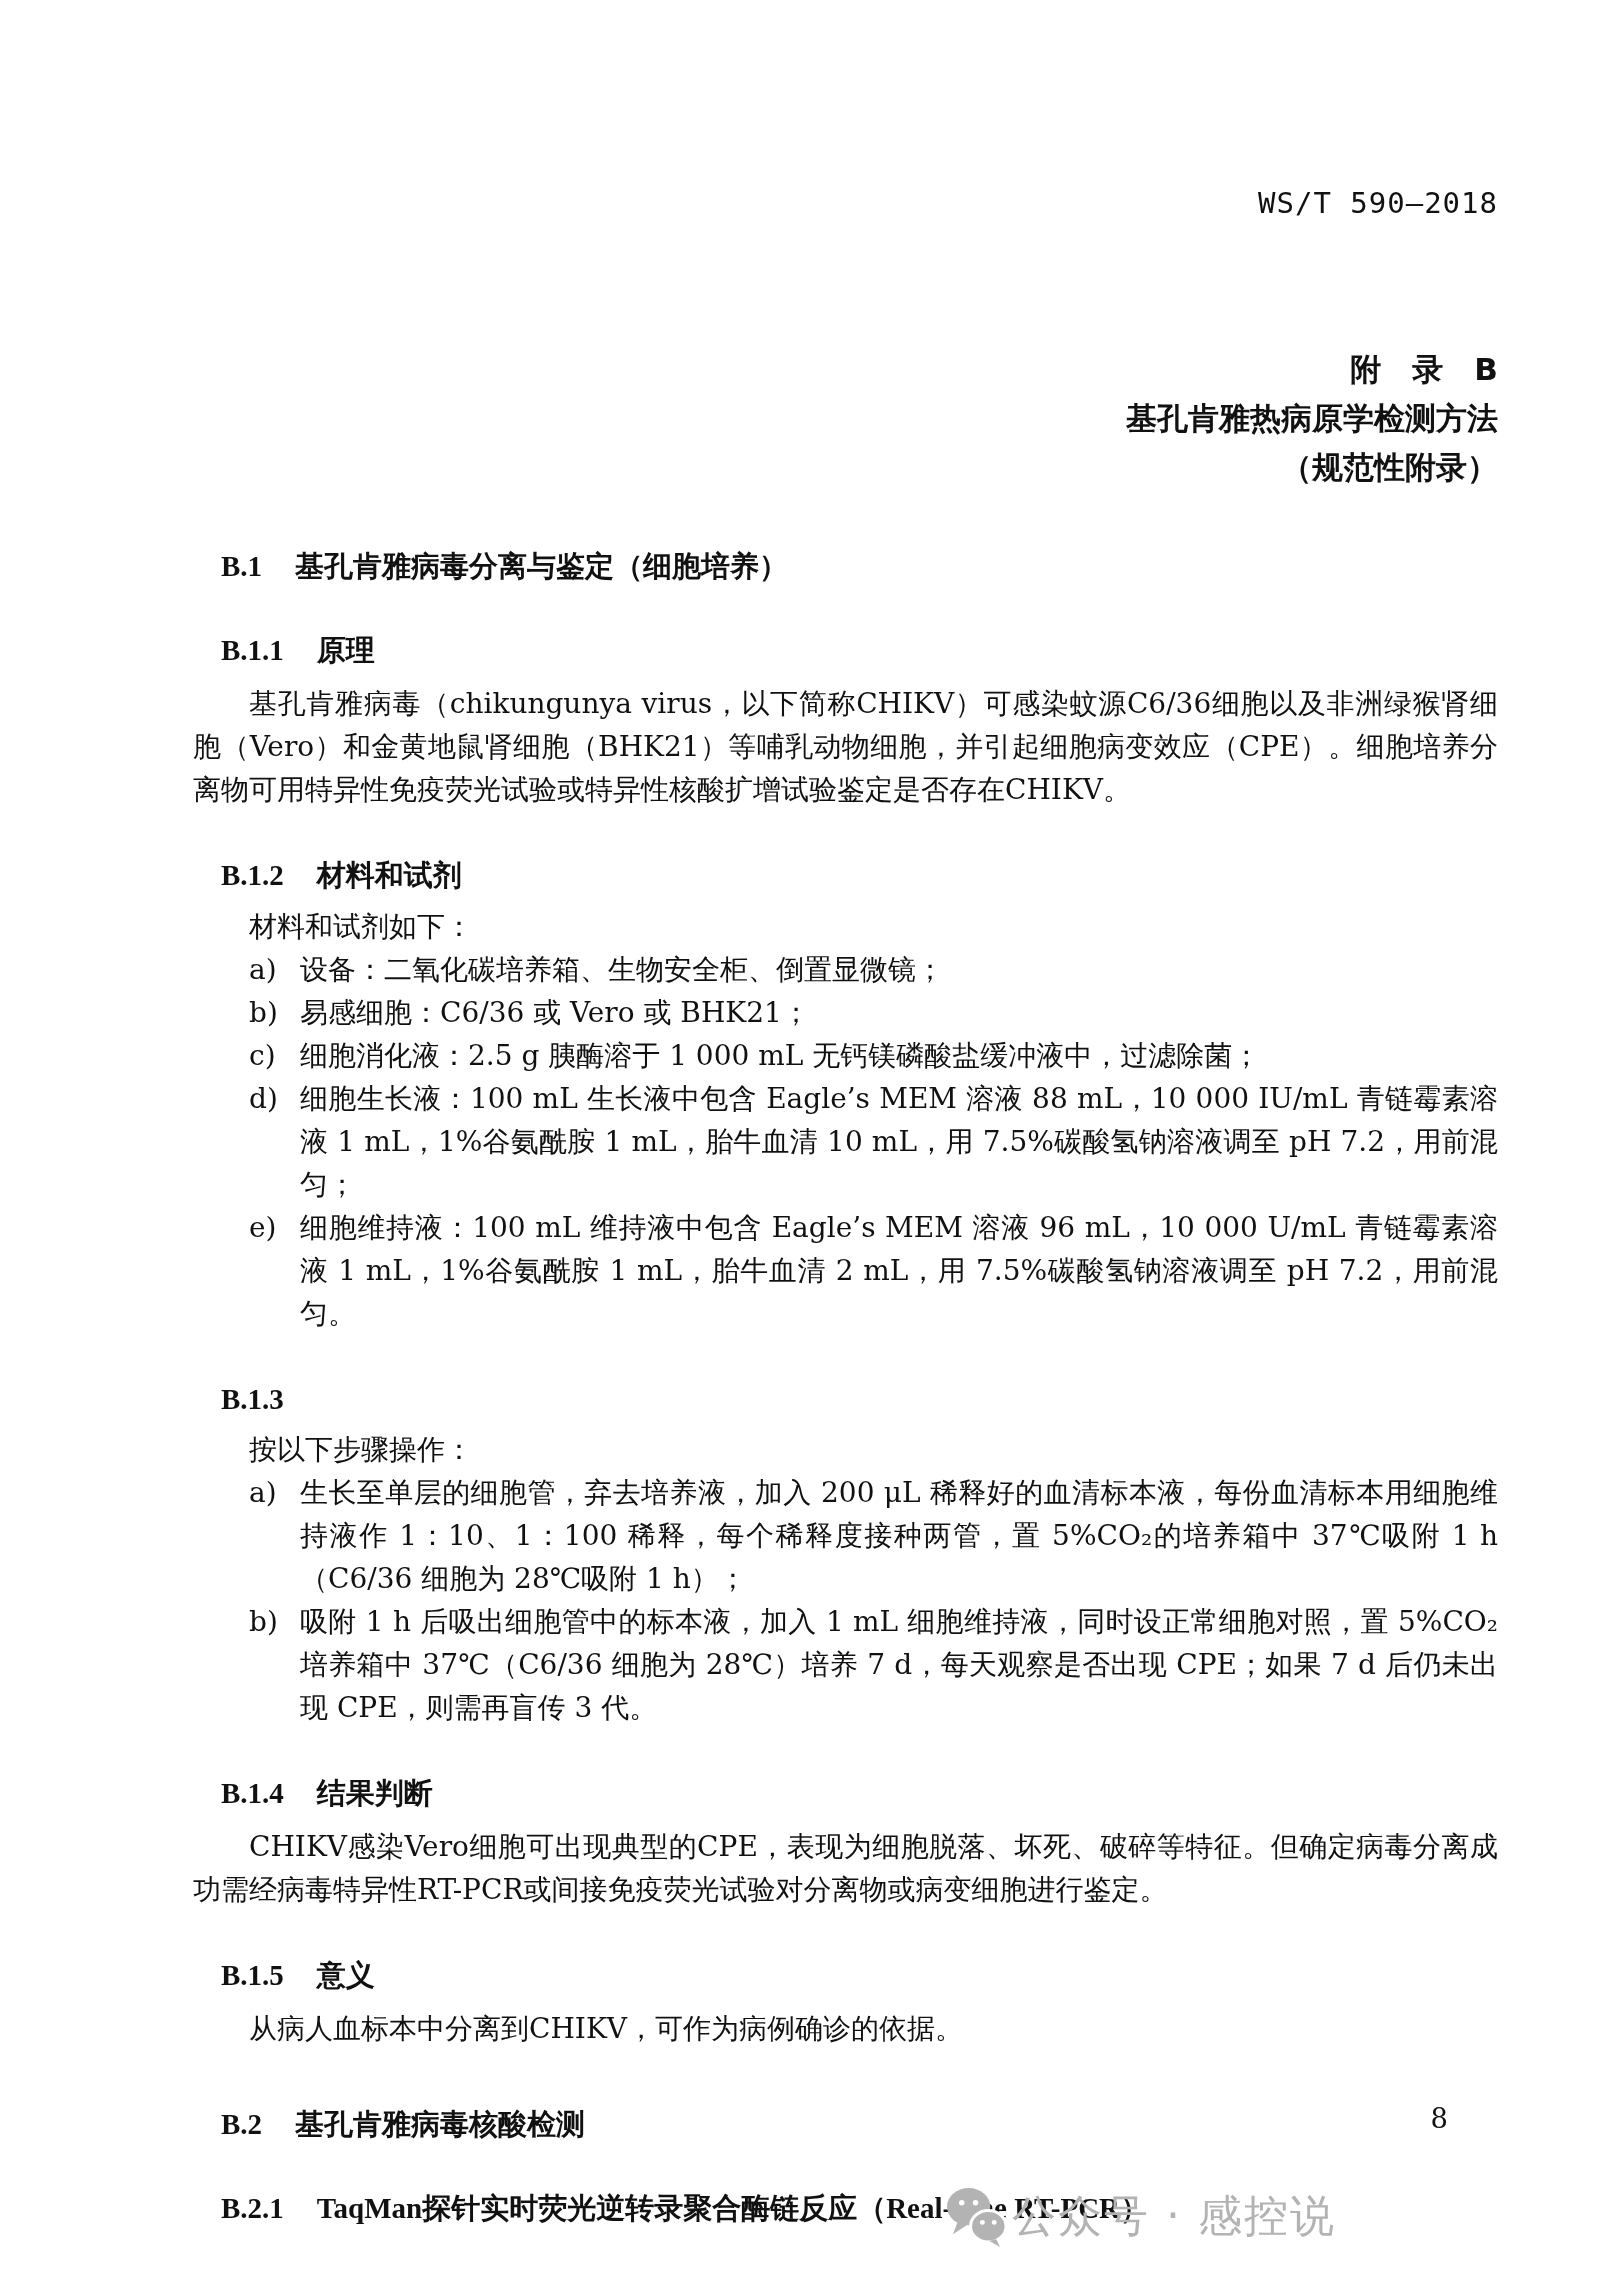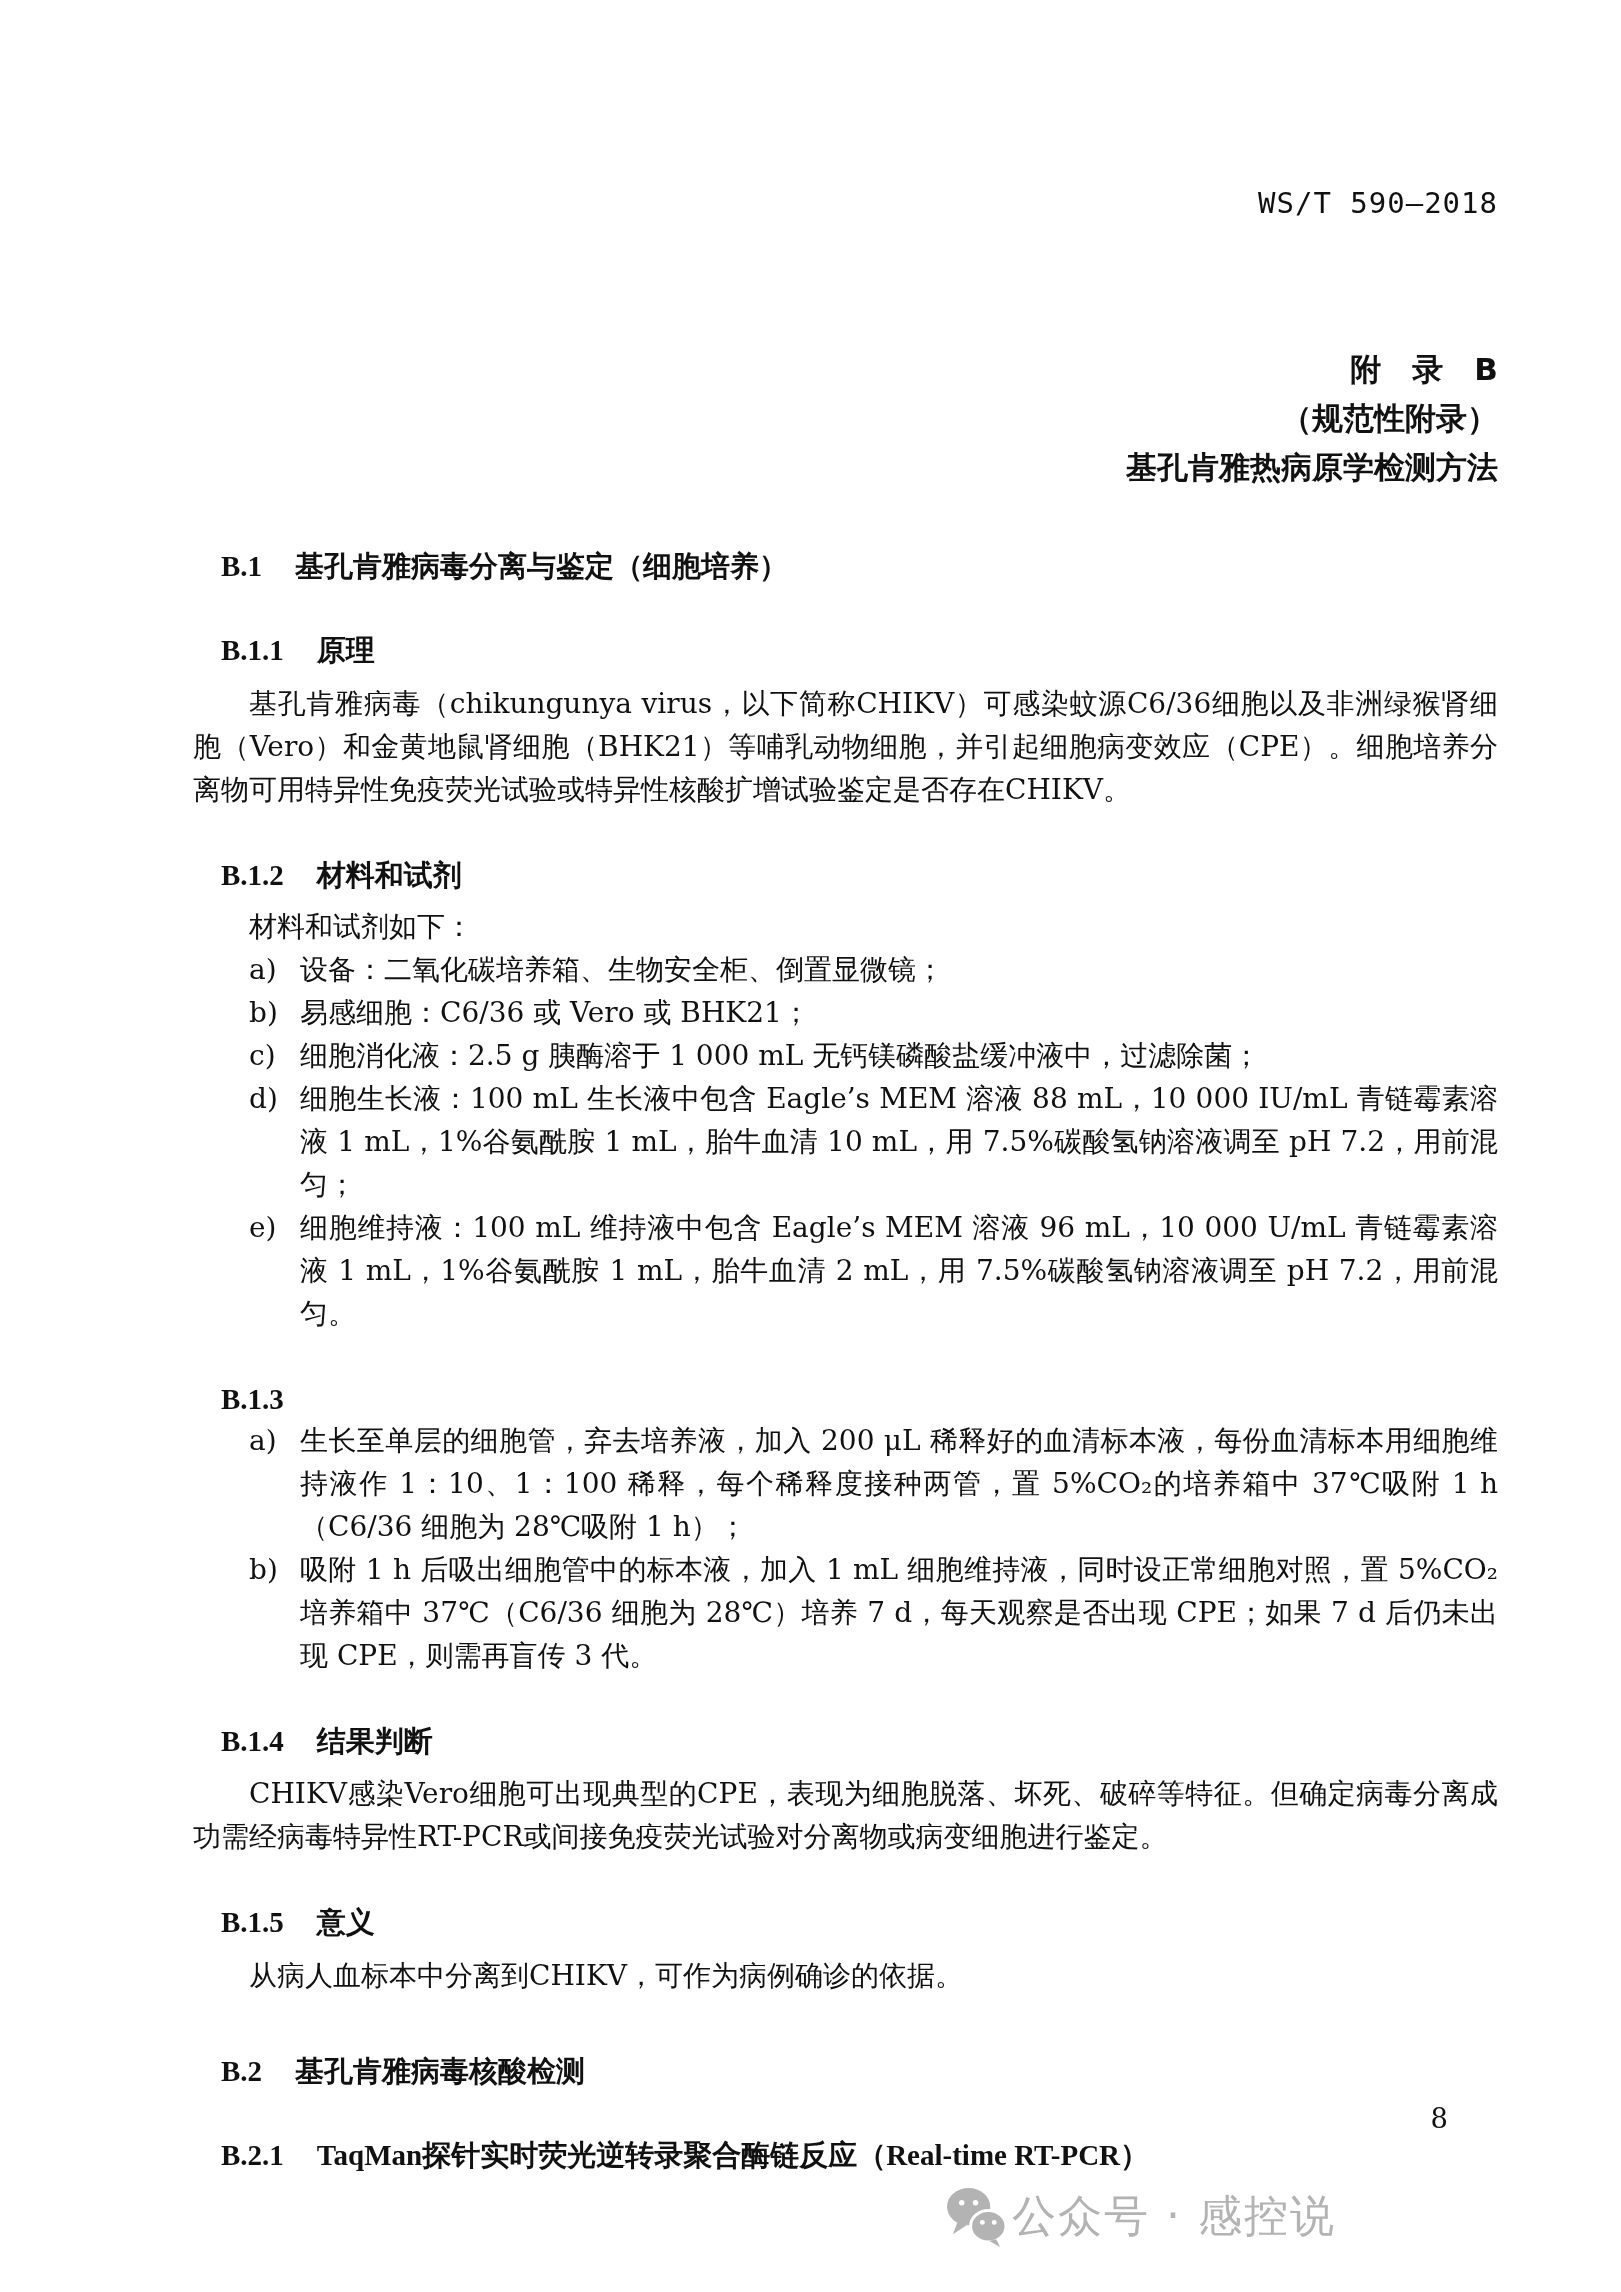--- a/index.html
+++ b/index.html
@@ -77,22 +77,22 @@
 <body>
 
 <div class="page">
 
   <div class="doc-header">
     <span>WS/T 590—2018</span>
   </div>
 
   <div class="title-block">
     <div>附　录　B</div>
+    <div>基孔肯雅热病原学检测方法</div>
     <div>（规范性附录）</div>
-    <div>基孔肯雅热病原学检测方法</div>
   </div>
 
   <div class="h1">
     <span>B.1</span>
     <span>基孔肯雅病毒分离与鉴定（细胞培养）</span>
   </div>
 
   <div class="h2">
     <span>B.1.1</span>
     <span>原理</span>
@@ -123,20 +123,21 @@
     </div>
     <div class="list-item">
       <span class="li-label">e)</span>
       <span class="li-text">细胞维持液：100 mL 维持液中包含 Eagle’s MEM 溶液 96 mL，10 000 U/mL 青链霉素溶液 1 mL，1%谷氨酰胺 1 mL，胎牛血清 2 mL，用 7.5%碳酸氢钠溶液调至 pH 7.2，用前混匀。</span>
     </div>
   </div>
 
   <div class="h2">
     <span>B.1.3</span>
   </div>
+  <p class="intro">按以下步骤操作：</p>
   <div class="list">
     <div class="list-item">
       <span class="li-label">a)</span>
       <span class="li-text">生长至单层的细胞管，弃去培养液，加入 200 μL 稀释好的血清标本液，每份血清标本用细胞维持液作 1：10、1：100 稀释，每个稀释度接种两管，置 5%CO₂的培养箱中 37℃吸附 1 h（C6/36 细胞为 28℃吸附 1 h）；</span>
     </div>
     <div class="list-item">
       <span class="li-label">b)</span>
       <span class="li-text">吸附 1 h 后吸出细胞管中的标本液，加入 1 mL 细胞维持液，同时设正常细胞对照，置 5%CO₂ 培养箱中 37℃（C6/36 细胞为 28℃）培养 7 d，每天观察是否出现 CPE；如果 7 d 后仍未出现 CPE，则需再盲传 3 代。</span>
     </div>
   </div>

